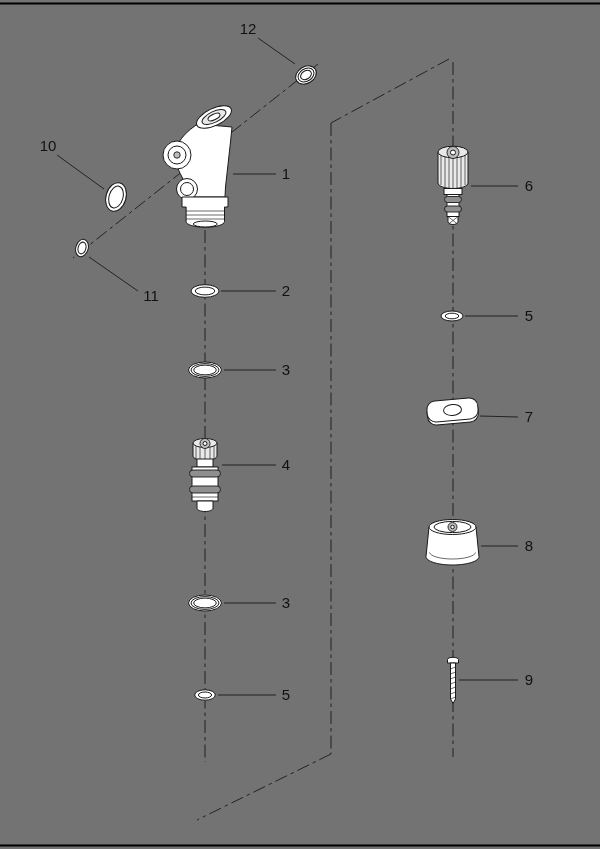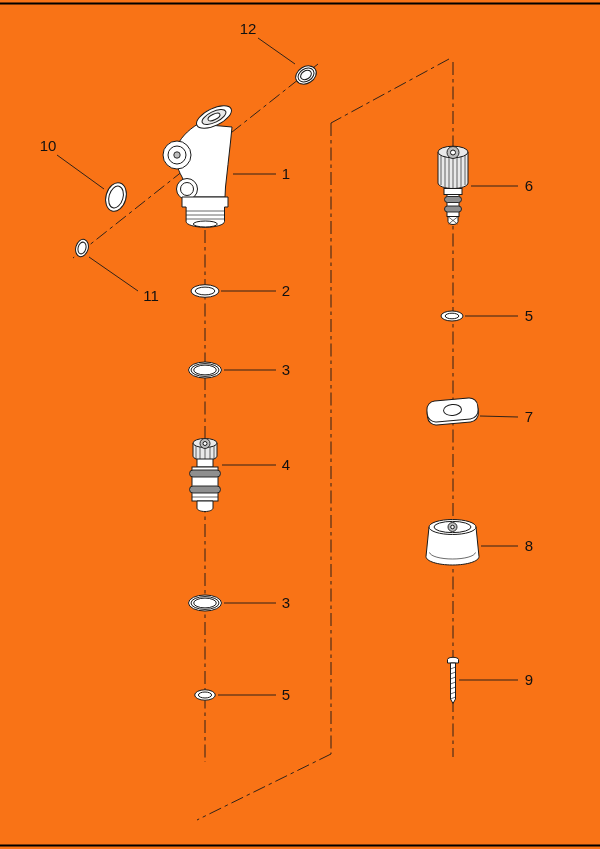--- a/index.html
+++ b/index.html
@@ -1,17 +1,17 @@
 <!DOCTYPE html>
 <html><head>
 <meta charset="utf-8">
 <style>
   html,body{margin:0;padding:0;background:#ffffff;}
   .canvas{
-    position:relative;width:600px;height:849px;background:#f97316;overflow:hidden;
+    position:relative;width:600px;height:849px;background:#737373;overflow:hidden;
     font-family:"Liberation Sans",sans-serif;
   }
   .canvas svg{position:absolute;left:0;top:0;}
   .cl{stroke:#1a1a1a;stroke-width:0.9;stroke-dasharray:13 4 3.5 4;fill:none;}
   .ld{stroke:#1a1a1a;stroke-width:0.9;}
   .bd{stroke:#000;stroke-width:2;}
   .pt{stroke:#1a1a1a;stroke-width:1;fill:#ffffff;}
   .ptn{stroke:#1a1a1a;stroke-width:1;fill:none;}
   .thin{stroke:#1a1a1a;stroke-width:0.65;fill:none;}
   .shade{stroke:#1a1a1a;stroke-width:0.9;fill:#8f8f8f;}

